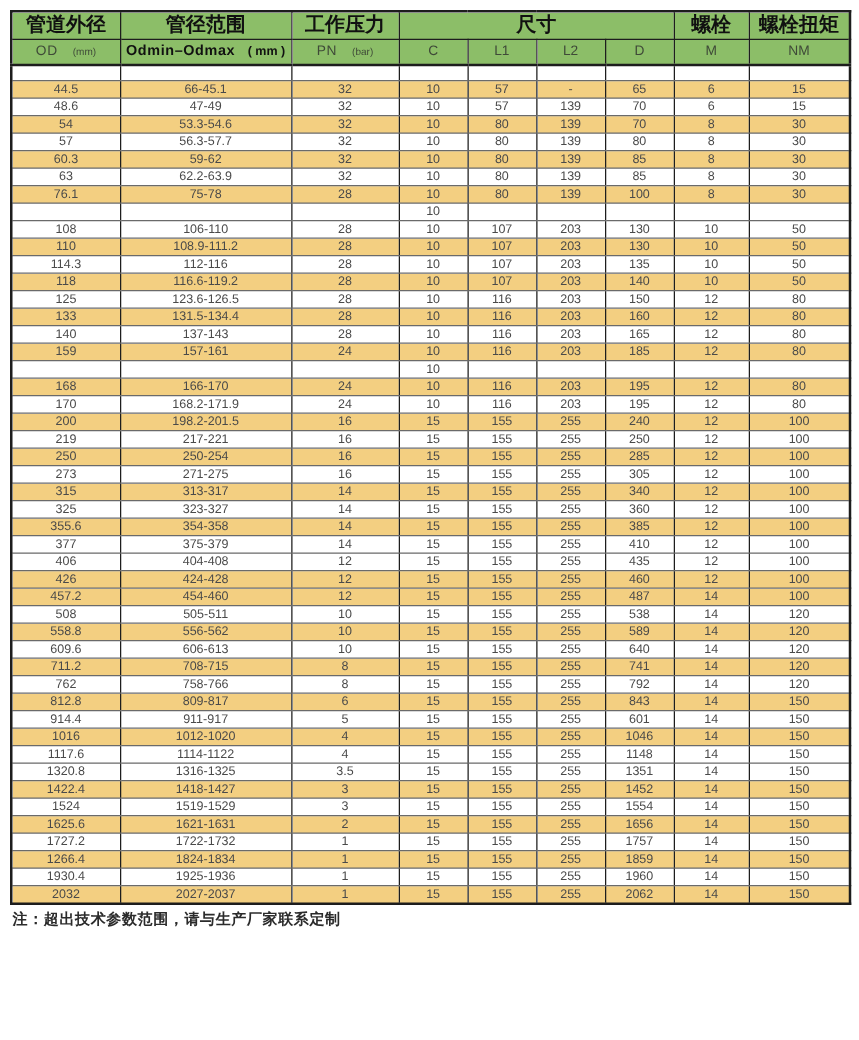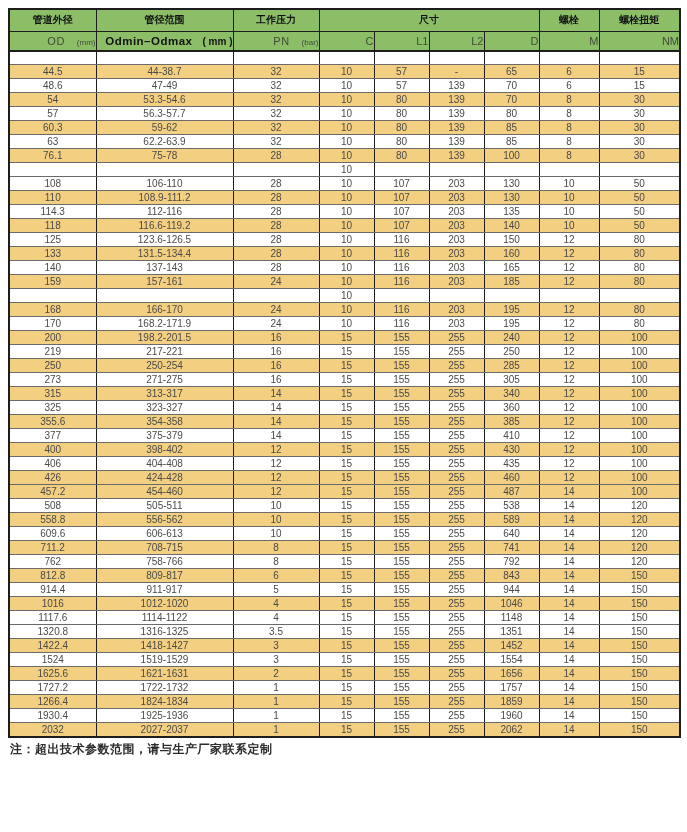--- a/index.html
+++ b/index.html
@@ -22,31 +22,30 @@
   thead th{
     background:var(--green);
     border:1px solid var(--line-dark);
     text-align:center;
     vertical-align:middle;
     overflow:hidden;
     white-space:nowrap;
   }
   tr.h1 th{
     height:22px;
-    font-size:10px;
+    font-size:16px;
     font-weight:bold;
     color:#111111;
   }
   tr.h2 th{
     height:20px;
     font-size:11px;
     font-weight:normal;
     color:#3f4a38;
     border-bottom:2px solid var(--line-dark);
-    text-align:right;
   }
   tr.h2 th .code{letter-spacing:.5px;}
   tr.h2 th .unit{font-size:8px;margin-left:12px;}
   tr.h2 th.strong{color:#111111;font-weight:bold;font-size:11.5px;}
   tr.h2 th.strong .unit{font-size:10px;font-weight:bold;margin-left:10px;}
   tbody td{
     height:13.4px;
     font-size:10px;
     line-height:13px;
     color:var(--text-data);
@@ -119,21 +118,21 @@
           <td></td>
           <td></td>
           <td></td>
           <td></td>
           <td></td>
           <td></td>
           <td></td>
         </tr>
         <tr class="shaded">
           <td>44.5</td>
-          <td>44-38.7</td>
+          <td>66-45.1</td>
           <td>32</td>
           <td>10</td>
           <td>57</td>
           <td>-</td>
           <td>65</td>
           <td>6</td>
           <td>15</td>
         </tr>
         <tr>
           <td>48.6</td>
@@ -414,31 +413,20 @@
           <td>377</td>
           <td>375-379</td>
           <td>14</td>
           <td>15</td>
           <td>155</td>
           <td>255</td>
           <td>410</td>
           <td>12</td>
           <td>100</td>
         </tr>
-        <tr class="shaded">
-          <td>400</td>
-          <td>398-402</td>
-          <td>12</td>
-          <td>15</td>
-          <td>155</td>
-          <td>255</td>
-          <td>430</td>
-          <td>12</td>
-          <td>100</td>
-        </tr>
         <tr>
           <td>406</td>
           <td>404-408</td>
           <td>12</td>
           <td>15</td>
           <td>155</td>
           <td>255</td>
           <td>435</td>
           <td>12</td>
           <td>100</td>
@@ -531,21 +519,21 @@
           <td>14</td>
           <td>150</td>
         </tr>
         <tr>
           <td>914.4</td>
           <td>911-917</td>
           <td>5</td>
           <td>15</td>
           <td>155</td>
           <td>255</td>
-          <td>944</td>
+          <td>601</td>
           <td>14</td>
           <td>150</td>
         </tr>
         <tr class="shaded">
           <td>1016</td>
           <td>1012-1020</td>
           <td>4</td>
           <td>15</td>
           <td>155</td>
           <td>255</td>

